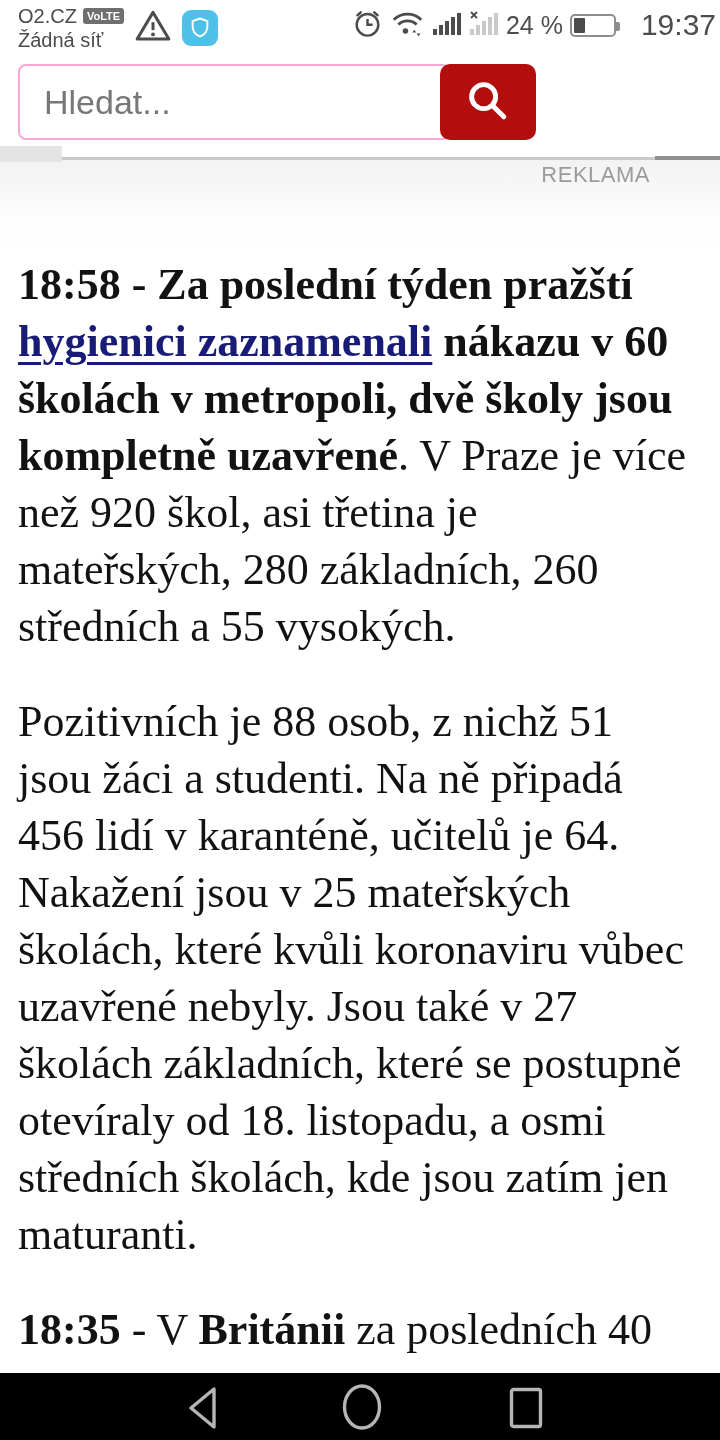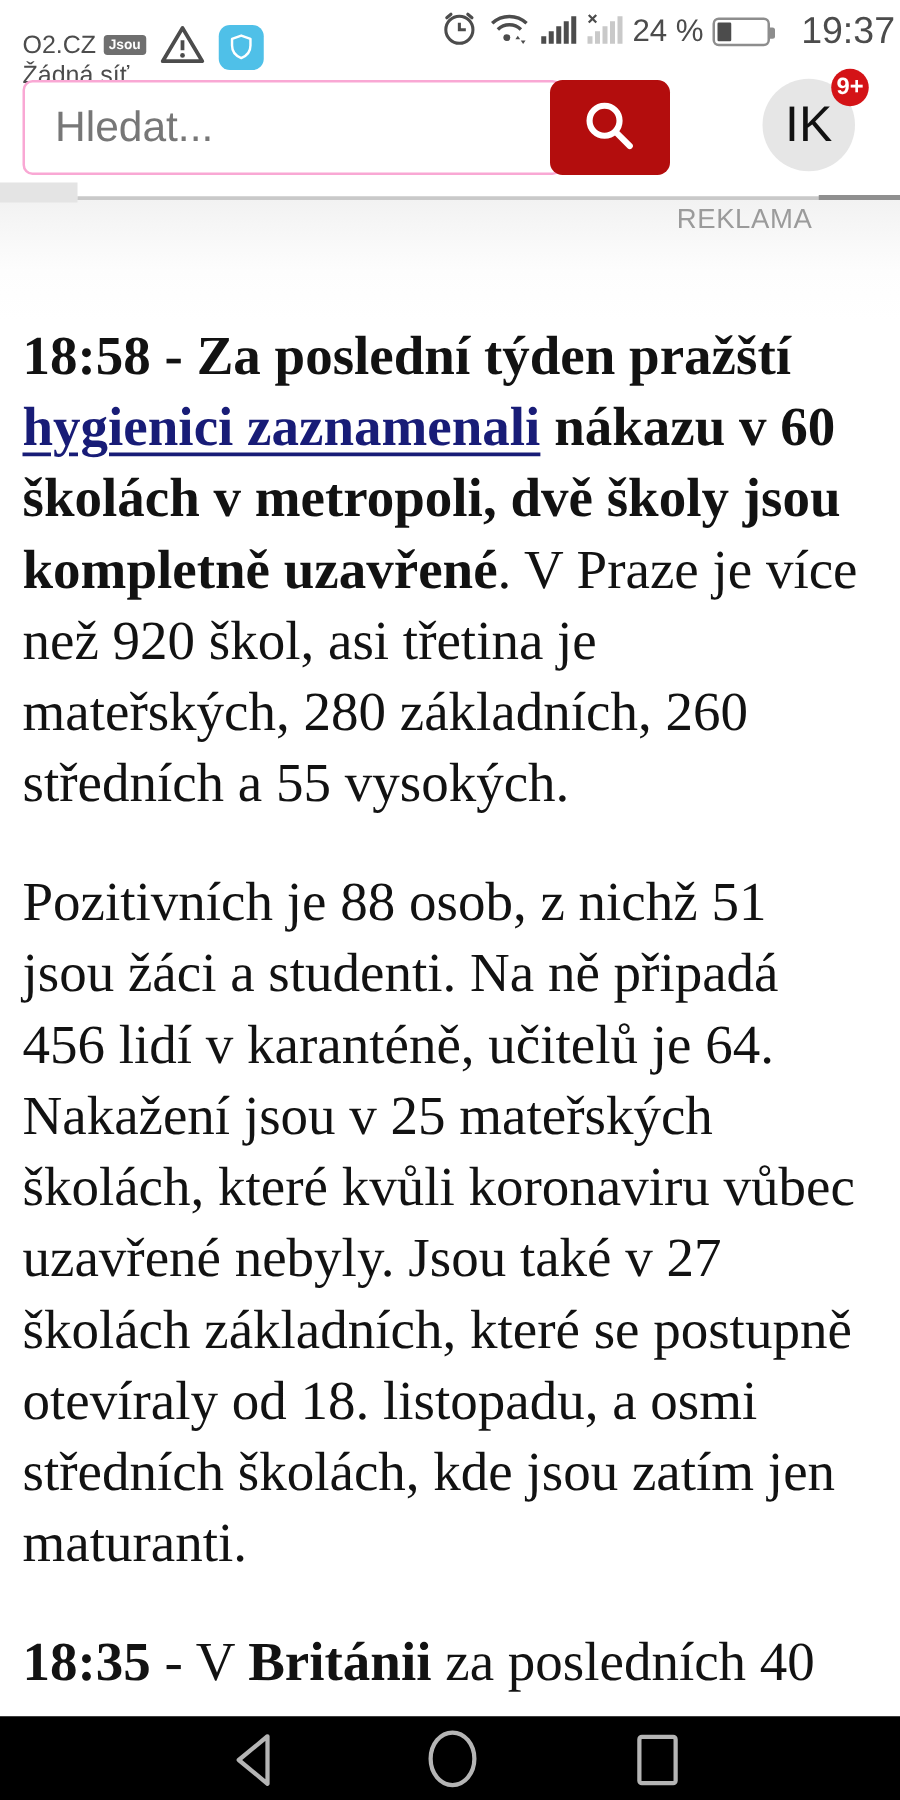--- a/index.html
+++ b/index.html
@@ -2,21 +2,21 @@
 <html><head>
 <meta charset="utf-8">
 <style>
   html,body{margin:0;padding:0;background:#fff;}
   .screen{position:relative;width:720px;height:1440px;background:#fff;overflow:hidden;
           font-family:"Liberation Sans",sans-serif;}
 
   
   .statusbar{position:absolute;top:0;left:0;width:720px;height:56px;color:#4c4c4c;}
   .sb-left{position:absolute;left:18px;top:4px;display:flex;align-items:center;gap:10px;}
-  .carrier-col{display:flex;flex-direction:column;line-height:24px;font-size:20px;margin-top:20px;}
+  .carrier-col{display:flex;flex-direction:column;line-height:24px;font-size:20px;}
   .carrier-row{display:flex;align-items:center;gap:6px;}
   .volte-badge{background:#6f6f6f;color:#fff;font-size:11px;font-weight:bold;
                border-radius:3px;padding:1px 4px;line-height:14px;}
   .shield-app{width:36px;height:36px;background:#4fc0e8;border-radius:9px;
               display:flex;align-items:center;justify-content:center;}
   .sb-right{position:absolute;right:4px;top:6px;display:flex;align-items:center;gap:7px;height:38px;}
   .sb-pct{font-size:25px;}
   .sb-time{font-size:30px;margin-left:18px;}
   .battery{position:relative;width:46px;height:23px;border:2px solid #8d8d8d;border-radius:5px;
            display:flex;align-items:center;padding:2px;box-sizing:border-box;}
@@ -67,21 +67,21 @@
 </head>
 <body>
 
 <div class="screen">
 
   <div class="statusbar">
     <div class="sb-left">
       <div class="carrier-col">
         <div class="carrier-row">
           <span>O2.CZ</span>
-          <span class="volte-badge">Jsou</span>
+          <span class="volte-badge">VoLTE</span>
         </div>
         <span>Žádná síť</span>
       </div>
       <span>
         <svg width="38" height="38" viewBox="0 0 24 24">
             <path d="M12 3.4 L22 20.2 H2 Z" fill="none" stroke="#4c4c4c" stroke-width="1.9" stroke-linejoin="round"></path>
             <line x1="12" y1="9.6" x2="12" y2="14.6" stroke="#4c4c4c" stroke-width="1.9"></line>
             <circle cx="12" cy="17.3" r="1.2" fill="#4c4c4c"></circle>
           </svg>
       </span>
@@ -139,24 +139,20 @@
     <input class="search-input" type="text" placeholder="Hledat..." style="">
     <button class="search-btn">
       <span>
         <svg width="48" height="48" viewBox="0 0 44 44">
             <circle cx="18" cy="18" r="11" fill="none" stroke="#fff" stroke-width="4.5"></circle>
             <line x1="26.5" y1="26.5" x2="36.5" y2="36.5" stroke="#fff" stroke-width="4.5" stroke-linecap="round"></line>
           </svg>
       </span>
     </button>
   </div>
-  <div class="avatar">
-    <span>IK</span>
-    <span class="notif-badge">9+</span>
-  </div>
 
   <div class="ad-area">
     <span class="left-stub"></span>
     <span class="ad-divider"></span>
     <span class="ad-divider-dark"></span>
     <span class="ad-label">REKLAMA</span>
   </div>
 
   <div class="article">
       <p><span class="b">18:58 - Za poslední týden pražští </span><a href="#" class="link b">hygienici zaznamenali</a><span class="b"> nákazu v 60 školách v metropoli, dvě školy jsou kompletně uzavřené</span><span>. V Praze je více než 920 škol, asi třetina je mateřských, 280 základních, 260 středních a 55 vysokých.</span></p>

